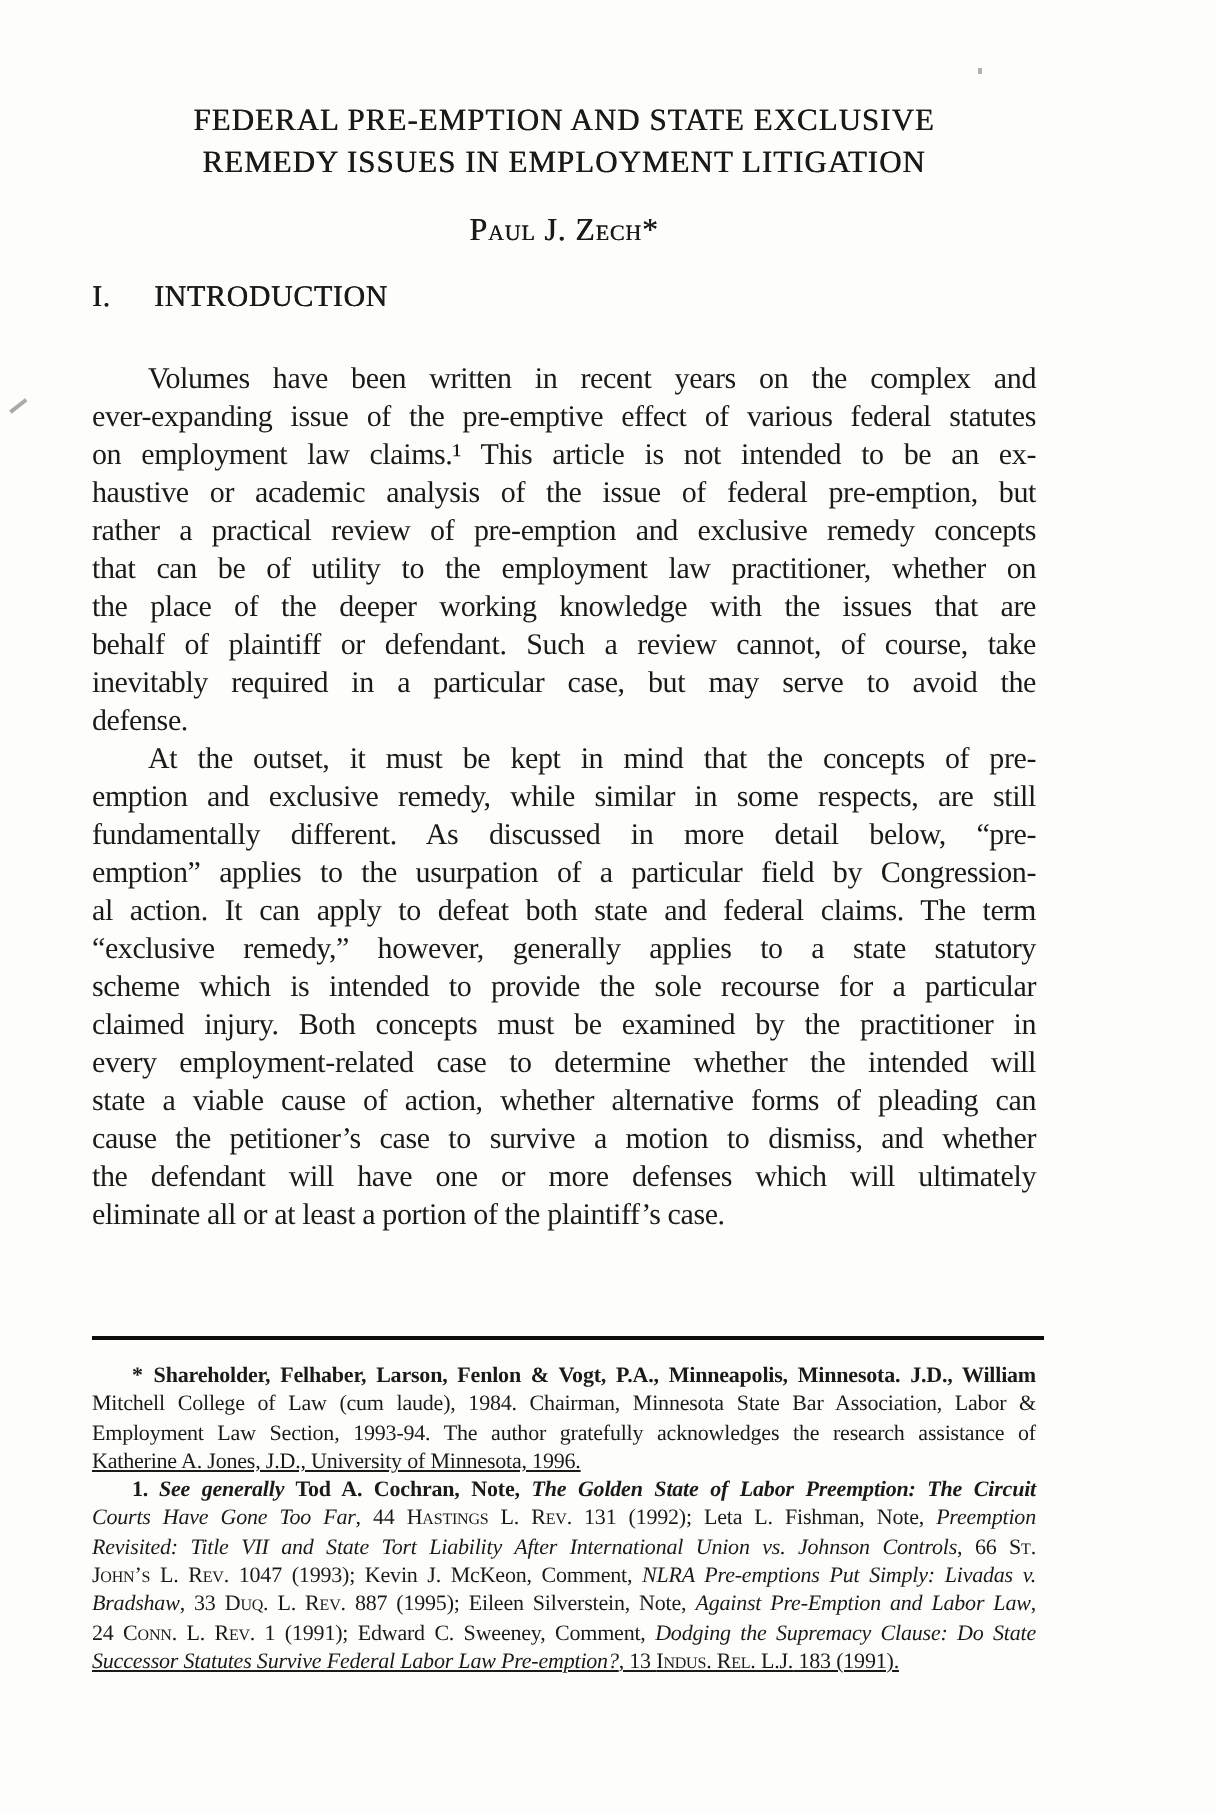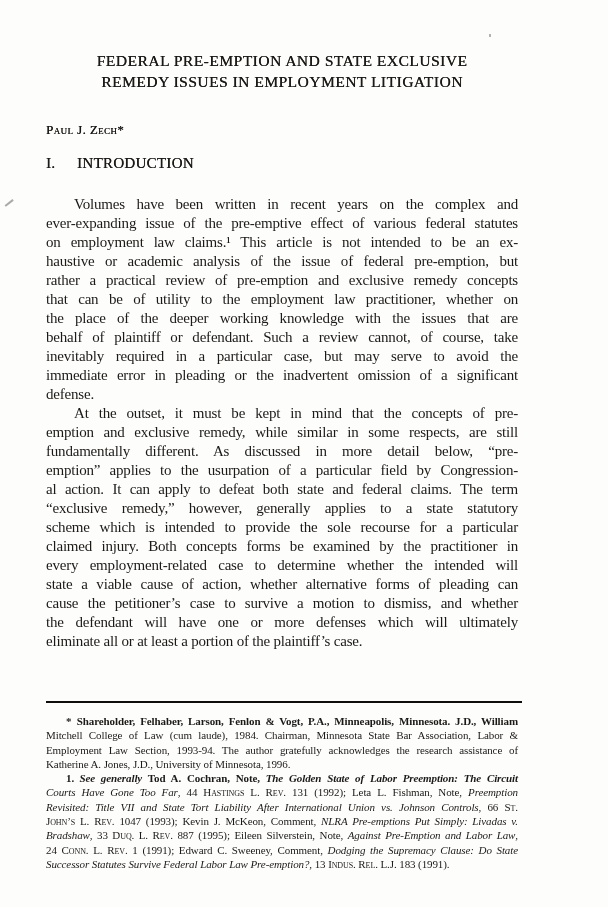--- a/index.html
+++ b/index.html
@@ -27,23 +27,24 @@
     width: 472px;
   }
   .title {
     text-align: center;
     font-size: 15.5px;
     line-height: 20.5px;
     letter-spacing: 0.5px;
     text-shadow: 0.25px 0 0 currentColor;
   }
   .byline {
-    margin-top: 29px;
+    margin-top: 15px;
+    text-align: center;
     font-variant: small-caps;
-    font-size: 13px;
+    font-size: 16px;
     line-height: 17px;
     letter-spacing: 0.4px;
     text-shadow: 0.2px 0 0 currentColor;
   }
   .heading {
     margin-top: 16px;
     display: flex;
     font-size: 15px;
     line-height: 19px;
     letter-spacing: 0.3px;
@@ -83,20 +84,21 @@
     letter-spacing: -0.1px;
   }
   .fn .line {
     height: 14.3px;
     line-height: 14.3px;
     text-align: justify;
     text-align-last: justify;
   }
   .fn .line.last {
     text-align-last: left;
+    text-decoration: underline;
   }
   .fn .line:first-child {
     text-indent: 20px;
     font-weight: bold;
   }
   .it { font-style: italic; }
   .sc { font-variant: small-caps; }
   .artifact-scratch {
     position: absolute;
     left: 4px;
@@ -141,32 +143,31 @@
       <div class="para">
           <div class="line"><span>Volumes have been written in recent years on the complex and</span></div>
           <div class="line"><span>ever-expanding issue of the pre-emptive effect of various federal statutes</span></div>
           <div class="line"><span>on employment law claims.¹ This article is not intended to be an ex-</span></div>
           <div class="line"><span>haustive or academic analysis of the issue of federal pre-emption, but</span></div>
           <div class="line"><span>rather a practical review of pre-emption and exclusive remedy concepts</span></div>
           <div class="line"><span>that can be of utility to the employment law practitioner, whether on</span></div>
           <div class="line"><span>the place of the deeper working knowledge with the issues that are</span></div>
           <div class="line"><span>behalf of plaintiff or defendant. Such a review cannot, of course, take</span></div>
           <div class="line"><span>inevitably required in a particular case, but may serve to avoid the</span></div>
-          <div class="line"><span>immediate error in pleading or the inadvertent omission of a significant</span></div>
           <div class="line last"><span>defense.</span></div>
         </div>
       <div class="para">
           <div class="line"><span>At the outset, it must be kept in mind that the concepts of pre-</span></div>
           <div class="line"><span>emption and exclusive remedy, while similar in some respects, are still</span></div>
           <div class="line"><span>fundamentally different. As discussed in more detail below, “pre-</span></div>
           <div class="line"><span>emption” applies to the usurpation of a particular field by Congression-</span></div>
           <div class="line"><span>al action. It can apply to defeat both state and federal claims. The term</span></div>
           <div class="line"><span>“exclusive remedy,” however, generally applies to a state statutory</span></div>
           <div class="line"><span>scheme which is intended to provide the sole recourse for a particular</span></div>
-          <div class="line"><span>claimed injury. Both concepts forms be examined by the practitioner in</span></div>
+          <div class="line"><span>claimed injury. Both concepts must be examined by the practitioner in</span></div>
           <div class="line"><span>every employment-related case to determine whether the intended will</span></div>
           <div class="line"><span>state a viable cause of action, whether alternative forms of pleading can</span></div>
           <div class="line"><span>cause the petitioner’s case to survive a motion to dismiss, and whether</span></div>
           <div class="line"><span>the defendant will have one or more defenses which will ultimately</span></div>
           <div class="line last"><span>eliminate all or at least a portion of the plaintiff’s case.</span></div>
         </div>
     </div>
 
     <div class="fnrule"></div>
 

